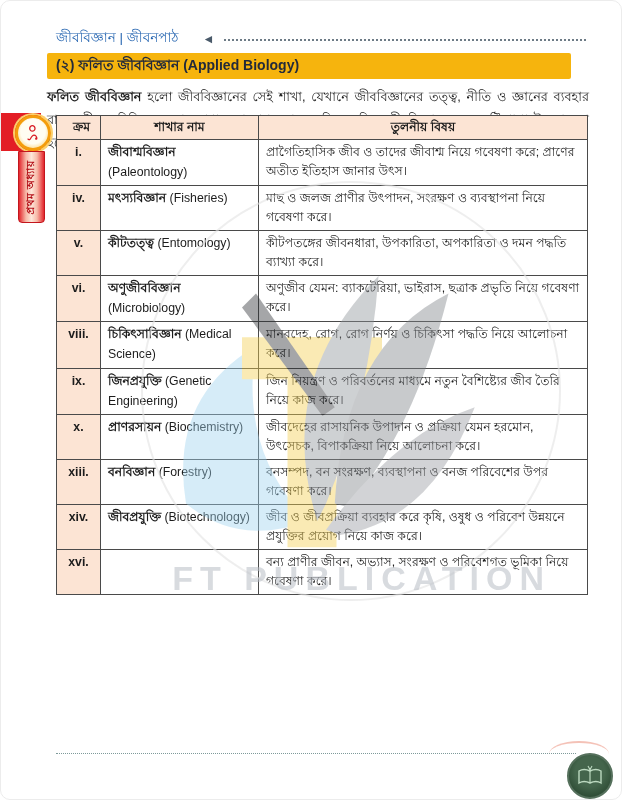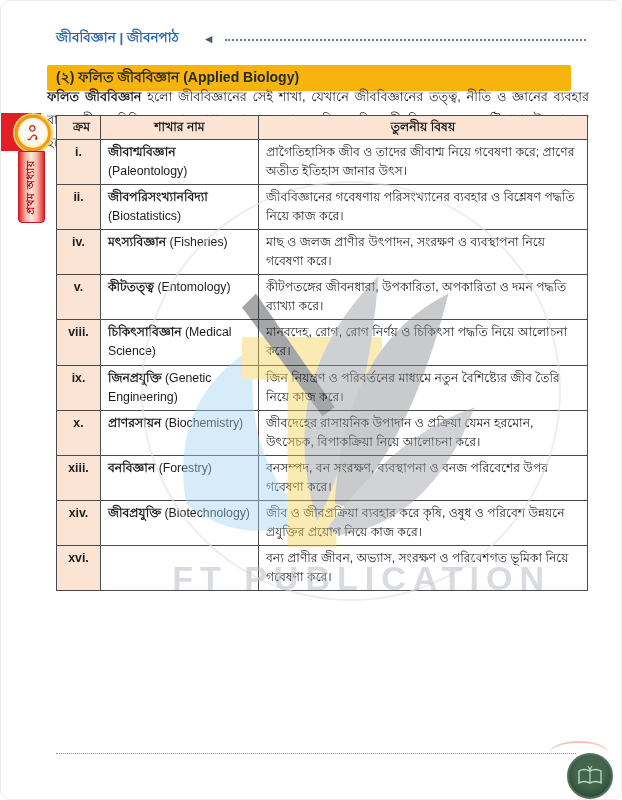--- a/index.html
+++ b/index.html
@@ -10,30 +10,30 @@
     position:relative; width:622px; height:800px; margin:0 auto;
     background:#ffffff; overflow:hidden;
     border:1px solid #ececec; border-radius:10px;
   }
 
   
   .top-header {
     position:absolute; left:55px; right:35px; top:26px;
     display:flex; align-items:center; gap:10px;
   }
-  .brand { color:#2766b1; font-weight:bold; font-size:13.5px; white-space:nowrap; }
+  .brand { color:#2766b1; font-weight:normal; font-size:13.5px; white-space:nowrap; }
   .header-arrow { color:#4a5a6a; font-size:12px; line-height:1; margin-left:14px; }
   .header-dots { flex:1; border-top:2px dotted #6d7b86; height:0; margin-top:2px; }
 
   
   .title-bar {
     position:absolute; left:46px; top:52px; width:524px; height:26px;
     background:#f6b40d; border-radius:2px;
     display:flex; align-items:center; padding-left:9px;
-    font-size:14px; font-weight:bold; color:#232a3a;margin-top:12px;
+    font-size:14px; font-weight:bold; color:#232a3a;
   }
 
   
   .intro {
     position:absolute; left:46px; top:84px; width:542px;
     font-size:12.8px; line-height:1.8; color:#1d1d1d; text-align:justify;
   }
   .intro b { font-weight:bold; }
 
   
@@ -41,21 +41,21 @@
   table.branches { width:100%; border-collapse:collapse; table-layout:fixed; }
   table.branches th, table.branches td {
     border:1px solid #4a4a4a; font-size:12.3px; color:#1c1c1c;
     padding:3px 7px; vertical-align:top; line-height:1.55;
   }
   table.branches th {
     background:#fce4d4; font-weight:bold; text-align:center; padding:2px 16px;
   }
   col.c-sl { width:44px; } col.c-name { width:158px; }
   td.sl { background:#fce4d4; text-align:center; font-weight:bold; }
-  td.name .bn { font-weight:bold; }
+  td.name .bn { font-weight:bold;font-family:Liberation Mono, monospace; }
   td.name .en { font-weight:normal; }
 
   
   .red-band { position:absolute; left:0; top:112px; width:40px; height:38px; background:#e31e25; }
   .page-badge {
     position:absolute; left:14px; top:114px; width:36px; height:36px; border-radius:50%;
     background:radial-gradient(circle at 50% 45%, #fffdf2 0 55%, #fde9b8 70%, #fbd87f 100%);
     border:3px solid #f49d0c; box-shadow:0 0 0 2px #fbcf6b;
     display:flex; align-items:center; justify-content:center;
   }
@@ -130,48 +130,48 @@
       <tbody>
     <tr>
       <td class="sl">i.</td>
       <td class="name">
         <span class="bn">জীবাশ্মবিজ্ঞান</span>
         <span class="en">(Paleontology)</span>
       </td>
       <td class="desc">প্রাগৈতিহাসিক জীব ও তাদের জীবাশ্ম নিয়ে গবেষণা করে; প্রাণের অতীত ইতিহাস জানার উৎস।</td>
     </tr>
 
-    <tr>
-      <td class="sl">ii.</td>
-      <td class="name">
-        <span class="bn">জীবপরিসংখ্যানবিদ্যা</span>
-        <span class="en">(Biostatistics)</span>
-      </td>
-      <td class="desc">জীববিজ্ঞানের গবেষণায় পরিসংখ্যানের ব্যবহার ও বিশ্লেষণ পদ্ধতি নিয়ে কাজ করে।</td>
-    </tr>
 
 
     <tr>
       <td class="sl">iv.</td>
       <td class="name">
         <span class="bn">মৎস্যবিজ্ঞান</span>
         <span class="en">(Fisheries)</span>
       </td>
       <td class="desc">মাছ ও জলজ প্রাণীর উৎপাদন, সংরক্ষণ ও ব্যবস্থাপনা নিয়ে গবেষণা করে।</td>
     </tr>
 
     <tr>
       <td class="sl">v.</td>
       <td class="name">
         <span class="bn">কীটতত্ত্ব</span>
         <span class="en">(Entomology)</span>
       </td>
       <td class="desc">কীটপতঙ্গের জীবনধারা, উপকারিতা, অপকারিতা ও দমন পদ্ধতি ব্যাখ্যা করে।</td>
     </tr>
 
+    <tr>
+      <td class="sl">vi.</td>
+      <td class="name">
+        <span class="bn">অণুজীববিজ্ঞান</span>
+        <span class="en">(Microbiology)</span>
+      </td>
+      <td class="desc">অণুজীব যেমন: ব্যাকটেরিয়া, ভাইরাস, ছত্রাক প্রভৃতি নিয়ে গবেষণা করে।</td>
+    </tr>
 
 
     <tr>
       <td class="sl">viii.</td>
       <td class="name">
         <span class="bn">চিকিৎসাবিজ্ঞান</span>
         <span class="en">(Medical Science)</span>
       </td>
       <td class="desc">মানবদেহ, রোগ, রোগ নির্ণয় ও চিকিৎসা পদ্ধতি নিয়ে আলোচনা করে।</td>
     </tr>

